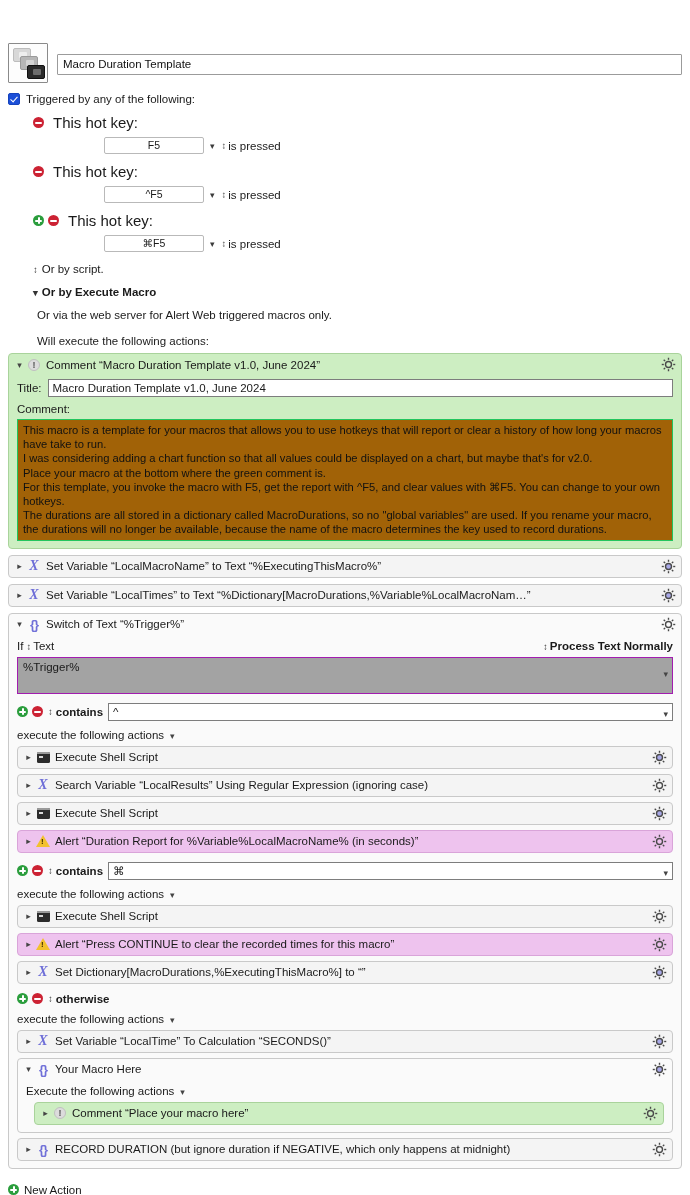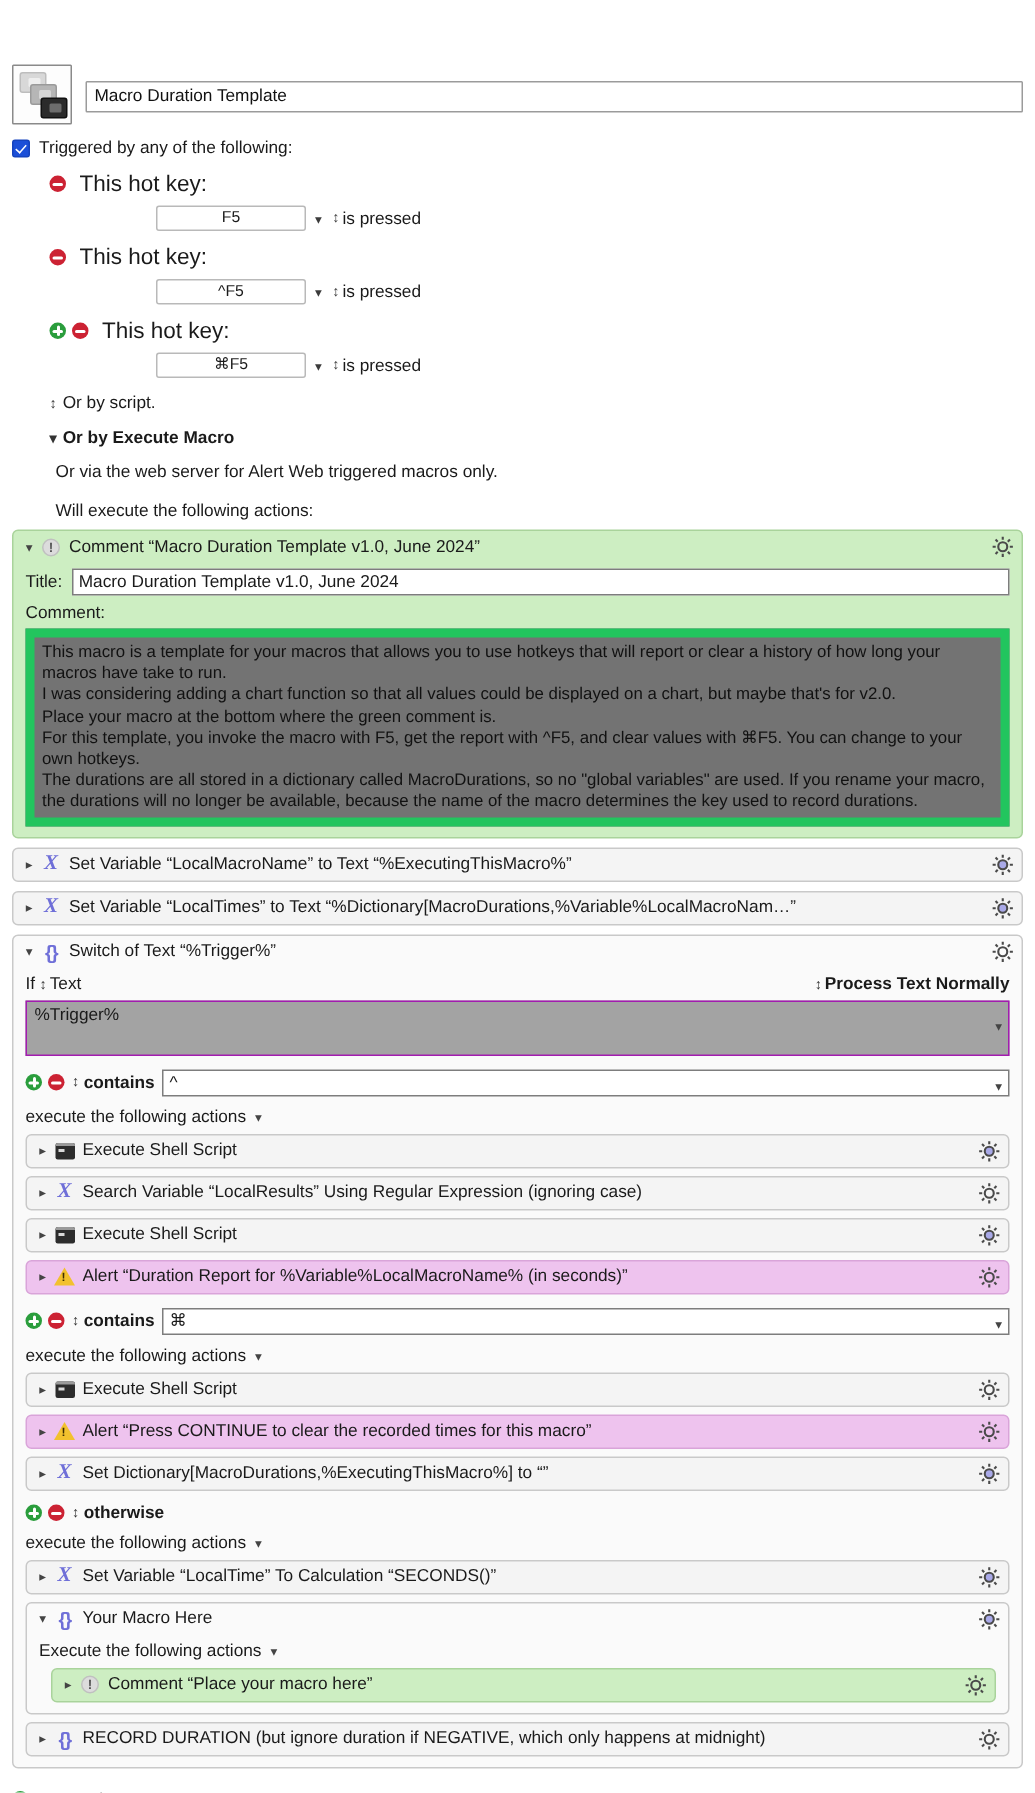--- a/index.html
+++ b/index.html
@@ -117,21 +117,21 @@
   
   .cmt-body { padding: 2px 8px 7px 8px; }
   .cmt-row { display: flex; align-items: center; margin-top: 2px; }
   .cmt-lbl { font-size: 11.5px; margin-right: 6px; }
   .cmt-title-field {
     flex: 1 1 auto; height: 18px; line-height: 16px;
     border: 1px solid #7d7d7d; background: #fff; padding: 0 4px; font-size: 11.5px;
   }
   .cmt-sublbl { font-size: 11.5px; margin-top: 6px; }
   .cmt-text {
-    margin-top: 4px; border: 6px solid #22c55e; background: #737373;
+    margin-top: 4px; border: 1px solid #22c55e; background: #a16207;
     padding: 3px 5px; font-size: 11.2px; line-height: 14.2px; color: #111;
   }
   .cmt-note { margin-top: 7px; font-size: 11.2px; color: #3a6b33; }
 
   
   .sw-body { padding: 2px 8px 7px 8px; }
   .sw-top { display: flex; justify-content: space-between; align-items: center; margin-top: 3px; }
   .sw-if { font-size: 11.5px; }
   .sw-if .gl, .sw-proc .gl { font-size: 9.5px; color: #333; margin: 0 3px; letter-spacing: -1px; }
   .sw-proc { font-size: 11.5px; font-weight: bold; }

